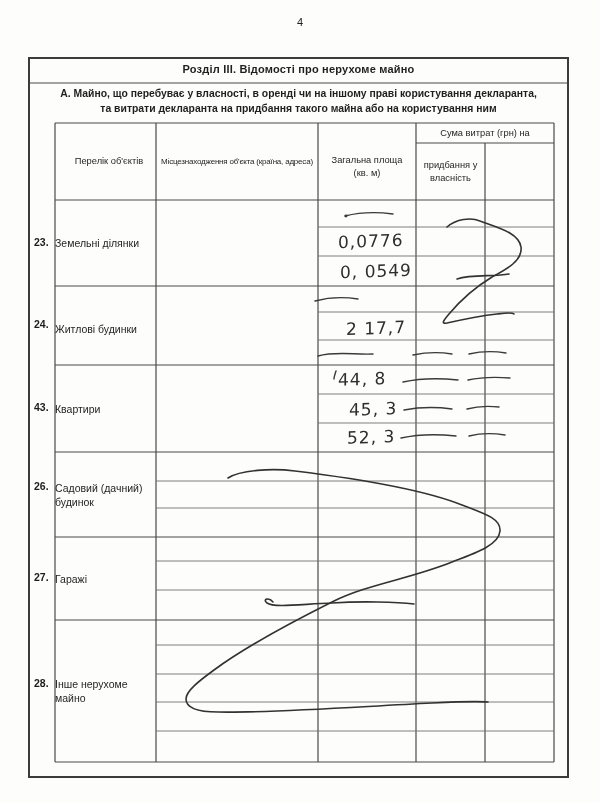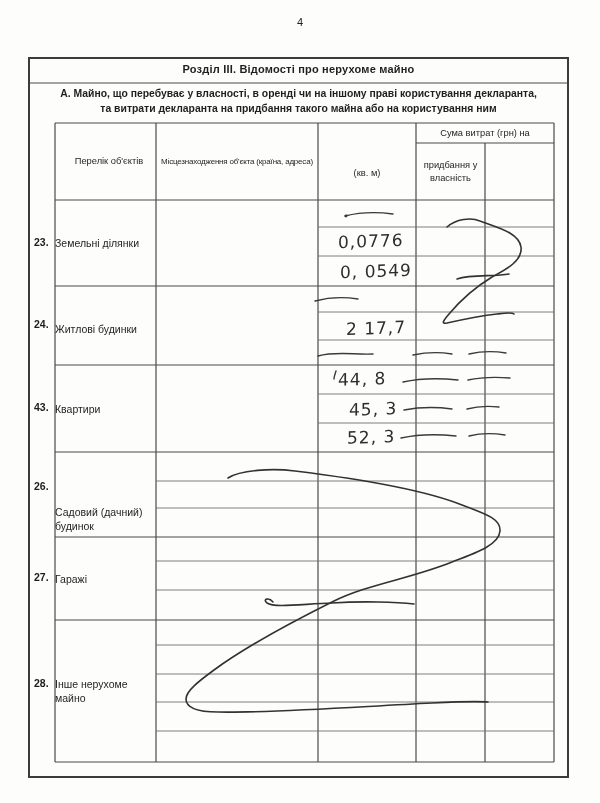--- a/index.html
+++ b/index.html
@@ -71,35 +71,36 @@
 
   <div class="textlayer abs" style="left:0;top:0;width:600px;height:803px;">
     <div class="abs page-num">4</div>
     <div class="abs outer-box"></div>
     <div class="abs title">Розділ III. Відомості про нерухоме майно</div>
     <div class="abs subtitle1">А. Майно, що перебуває у власності, в оренді чи на іншому праві користування декларанта,</div>
     <div class="abs subtitle2">та витрати декларанта на придбання такого майна або на користування ним</div>
 
     <div class="abs hcell" style="left:55px;top:123px;width:101px;height:77px;padding-left:7px;">Перелік об'єктів</div>
     <div class="abs hcell loc" style="left:156px;top:123px;width:162px;height:77px;text-align:center;">Місцезнаходження об'єкта (країна, адреса)</div>
+    <div class="abs hcell" style="left:318px;top:123px;width:98px;height:44px;align-items:flex-end;">Загальна площа</div>
     <div class="abs hcell" style="left:318px;top:167px;width:98px;height:14px;align-items:flex-start;">(кв. м)</div>
     <div class="abs hcell" style="left:416px;top:123px;width:138px;height:20px;">Сума витрат (грн) на</div>
     <div class="abs hcell" style="left:416px;top:143px;width:69px;height:57px;padding:0 5px;">придбання у власність</div>
 
     <div class="abs rnum" style="left:34px;top:236px;">23.</div>
     <div class="abs rnum" style="left:34px;top:318px;">24.</div>
     <div class="abs rnum" style="left:34px;top:401px;">43.</div>
     <div class="abs rnum" style="left:34px;top:480px;">26.</div>
     <div class="abs rnum" style="left:34px;top:571px;">27.</div>
     <div class="abs rnum" style="left:34px;top:677px;">28.</div>
 
     <div class="abs rcell" style="left:55px;top:200px;width:101px;height:86px;">Земельні ділянки</div>
     <div class="abs rcell" style="left:55px;top:286px;width:101px;height:85px;">Житлові будинки</div>
     <div class="abs rcell" style="left:55px;top:365px;width:101px;height:87px;">Квартири</div>
-    <div class="abs rcell" style="left:55px;top:452px;width:101px;height:85px;margin-top:24px;">Садовий (дачний) будинок</div>
+    <div class="abs rcell" style="left:55px;top:452px;width:101px;height:85px;">Садовий (дачний) будинок</div>
     <div class="abs rcell" style="left:55px;top:537px;width:101px;height:83px;">Гаражі</div>
     <div class="abs rcell" style="left:55px;top:620px;width:101px;height:142px;">Інше нерухоме майно</div>
 
     <div class="abs hw" style="left:338px;top:231px;">0,0776</div>
     <div class="abs hw" style="left:340px;top:261px;">0, 0549</div>
     <div class="abs hw" style="left:346px;top:318px;">2 17,7</div>
     <div class="abs hw" style="left:338px;top:369px;">44, 8</div>
     <div class="abs hw" style="left:349px;top:399px;">45, 3</div>
     <div class="abs hw" style="left:347px;top:427px;">52, 3</div>
   </div>

